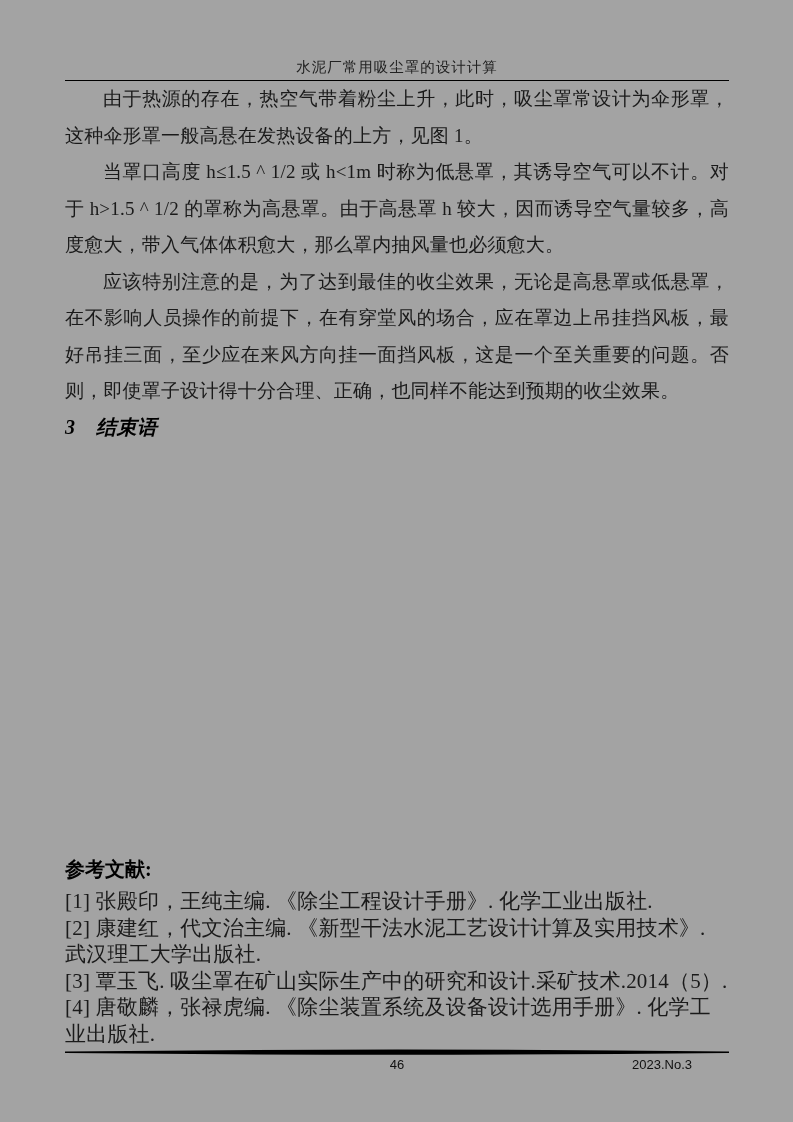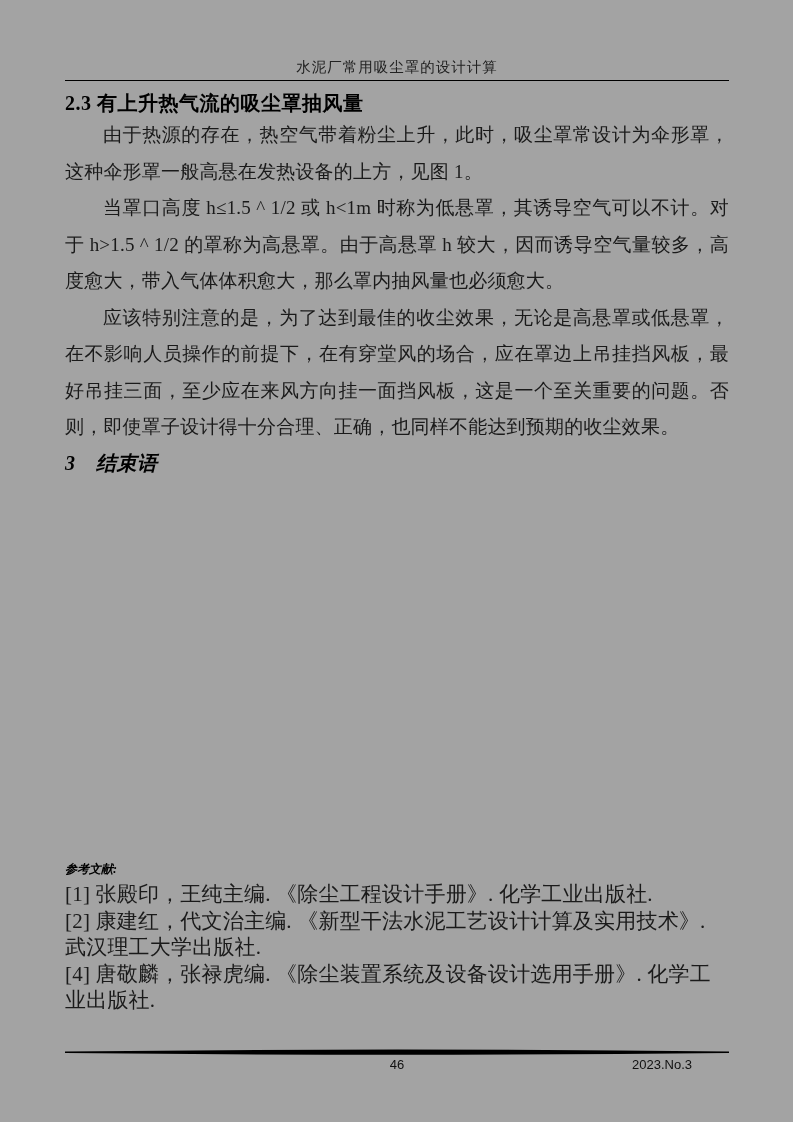--- a/index.html
+++ b/index.html
@@ -55,25 +55,24 @@
   h2.closing-heading { margin-top: 4px; font-style: italic; }
   p.closing-para { margin-top: 4px; }
   .references {
     position: absolute;
     left: 65px;
     top: 859px;
     width: 664px;
   }
   .ref-heading {
     font-weight: bold;
-    font-size: 12px;
+    font-size: 20px;
     line-height: 21px;
-    margin-bottom: 1px;
+    margin-bottom: 8px;
     color: #000;
-    font-style: italic;
   }
   .ref-item {
     font-size: 21px;
     line-height: 26.5px;
     letter-spacing: 0.2px;
   }
   .footer-rule {
     position: absolute;
     left: 65px;
     top: 1049px;
@@ -104,37 +103,37 @@
 <body>
 
 <div class="page">
 
   <div class="content">
 
     <div class="running-head">水泥厂常用吸尘罩的设计计算</div>
 
     <div class="head-rule"></div>
 
-    <h2 class="section-heading">2.3 有上升热气流的吸尘罩抽风量</h2>
 
     <p class="body-para first-para">由于热源的存在，热空气带着粉尘上升，此时，吸尘罩常设计为伞形罩，这种伞形罩一般高悬在发热设备的上方，见图 1。</p>
 
     <p class="body-para">当罩口高度 h≤1.5 ^ 1/2 或 h&lt;1m 时称为低悬罩，其诱导空气可以不计。对于 h&gt;1.5 ^ 1/2 的罩称为高悬罩。由于高悬罩 h 较大，因而诱导空气量较多，高度愈大，带入气体体积愈大，那么罩内抽风量也必须愈大。</p>
 
     <p class="body-para">应该特别注意的是，为了达到最佳的收尘效果，无论是高悬罩或低悬罩，在不影响人员操作的前提下，在有穿堂风的场合，应在罩边上吊挂挡风板，最好吊挂三面，至少应在来风方向挂一面挡风板，这是一个至关重要的问题。否则，即使罩子设计得十分合理、正确，也同样不能达到预期的收尘效果。</p>
 
     <h2 class="section-heading closing-heading">3　结束语</h2>
 
 
   </div>
 
   <div class="references">
     <div class="ref-heading">参考文献:</div>
     <div class="ref-item">[1] 张殿印，王纯主编. 《除尘工程设计手册》. 化学工业出版社.</div>
     <div class="ref-item">[2] 康建红，代文治主编. 《新型干法水泥工艺设计计算及实用技术》. 武汉理工大学出版社.</div>
+    <div class="ref-item">[3] 覃玉飞. 吸尘罩在矿山实际生产中的研究和设计.采矿技术.2014（5）.</div>
     <div class="ref-item">[4] 唐敬麟，张禄虎编. 《除尘装置系统及设备设计选用手册》. 化学工业出版社.</div>
   </div>
 
   <svg class="footer-rule" viewBox="0 0 664 7" preserveAspectRatio="none" aria-hidden="true">
     <path d="M0,2.6 Q166,0.6 332,0.6 Q498,0.6 664,2.6 L664,4.1 Q498,5.8 332,5.8 Q166,5.8 0,4.1 Z" fill="#000"></path>
   </svg>
 
   <div class="footer-row">
     <span class="page-number">46</span>
     <span class="issue-label">2023.No.3</span>

